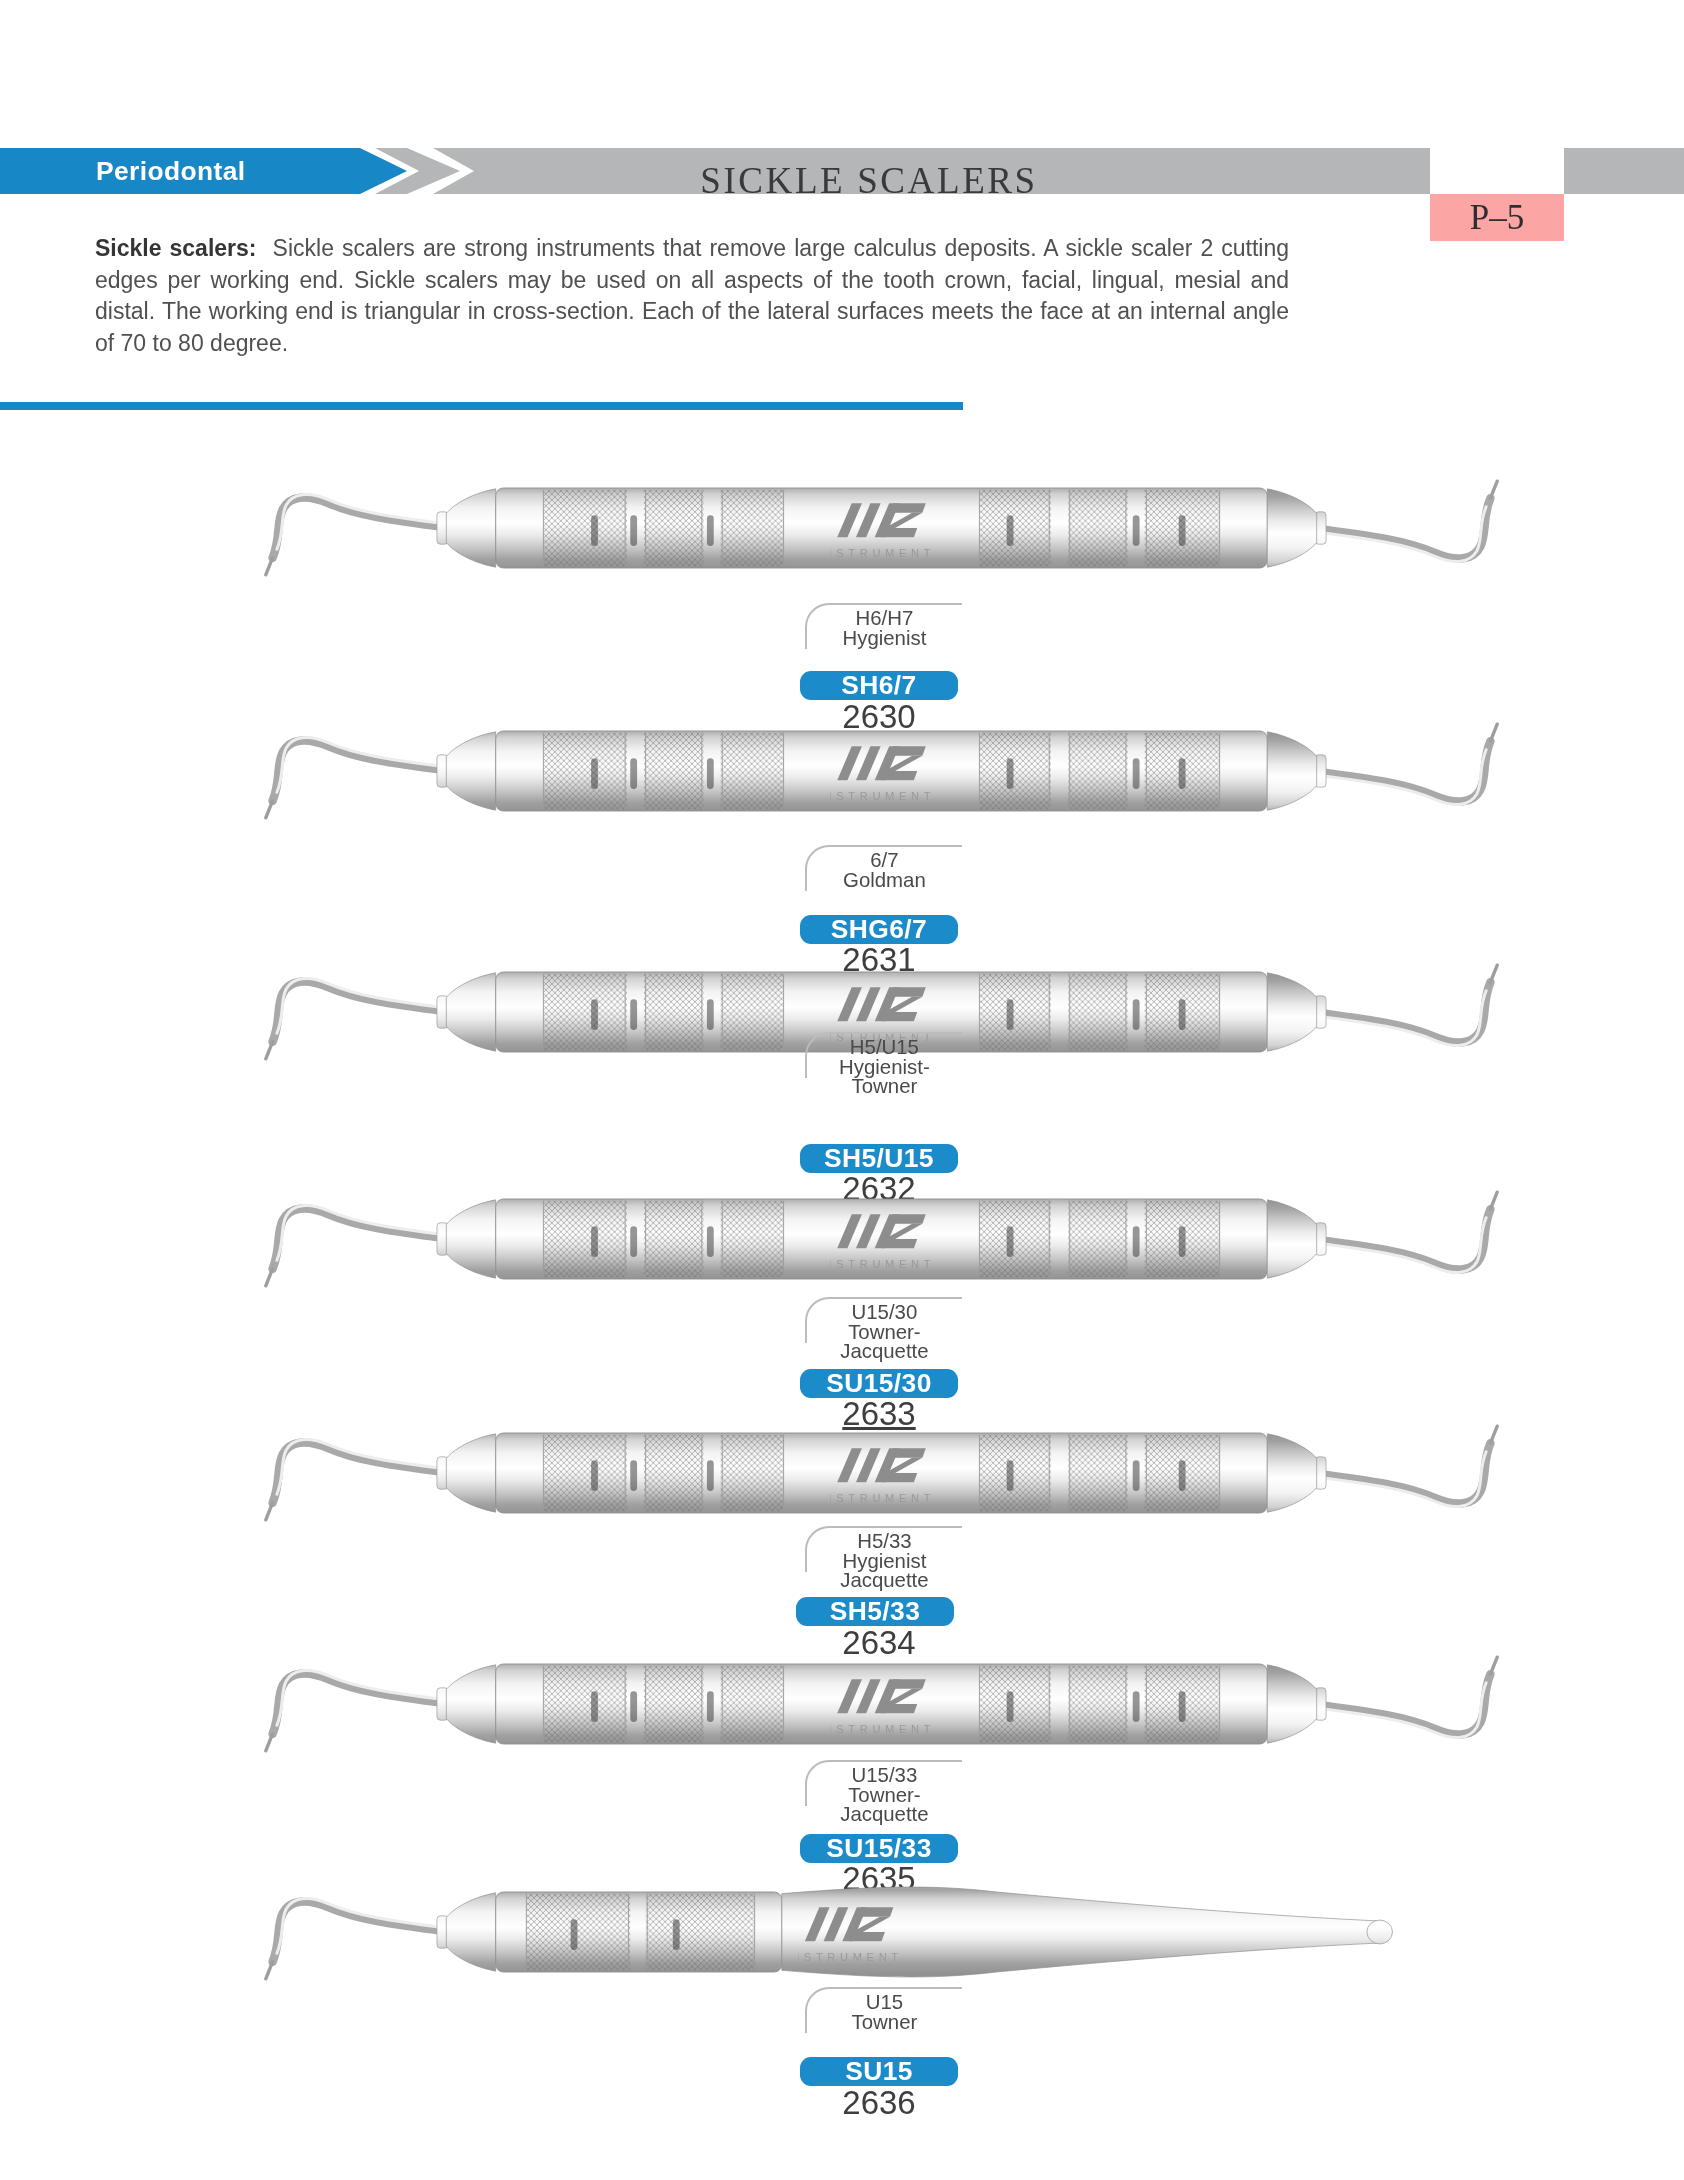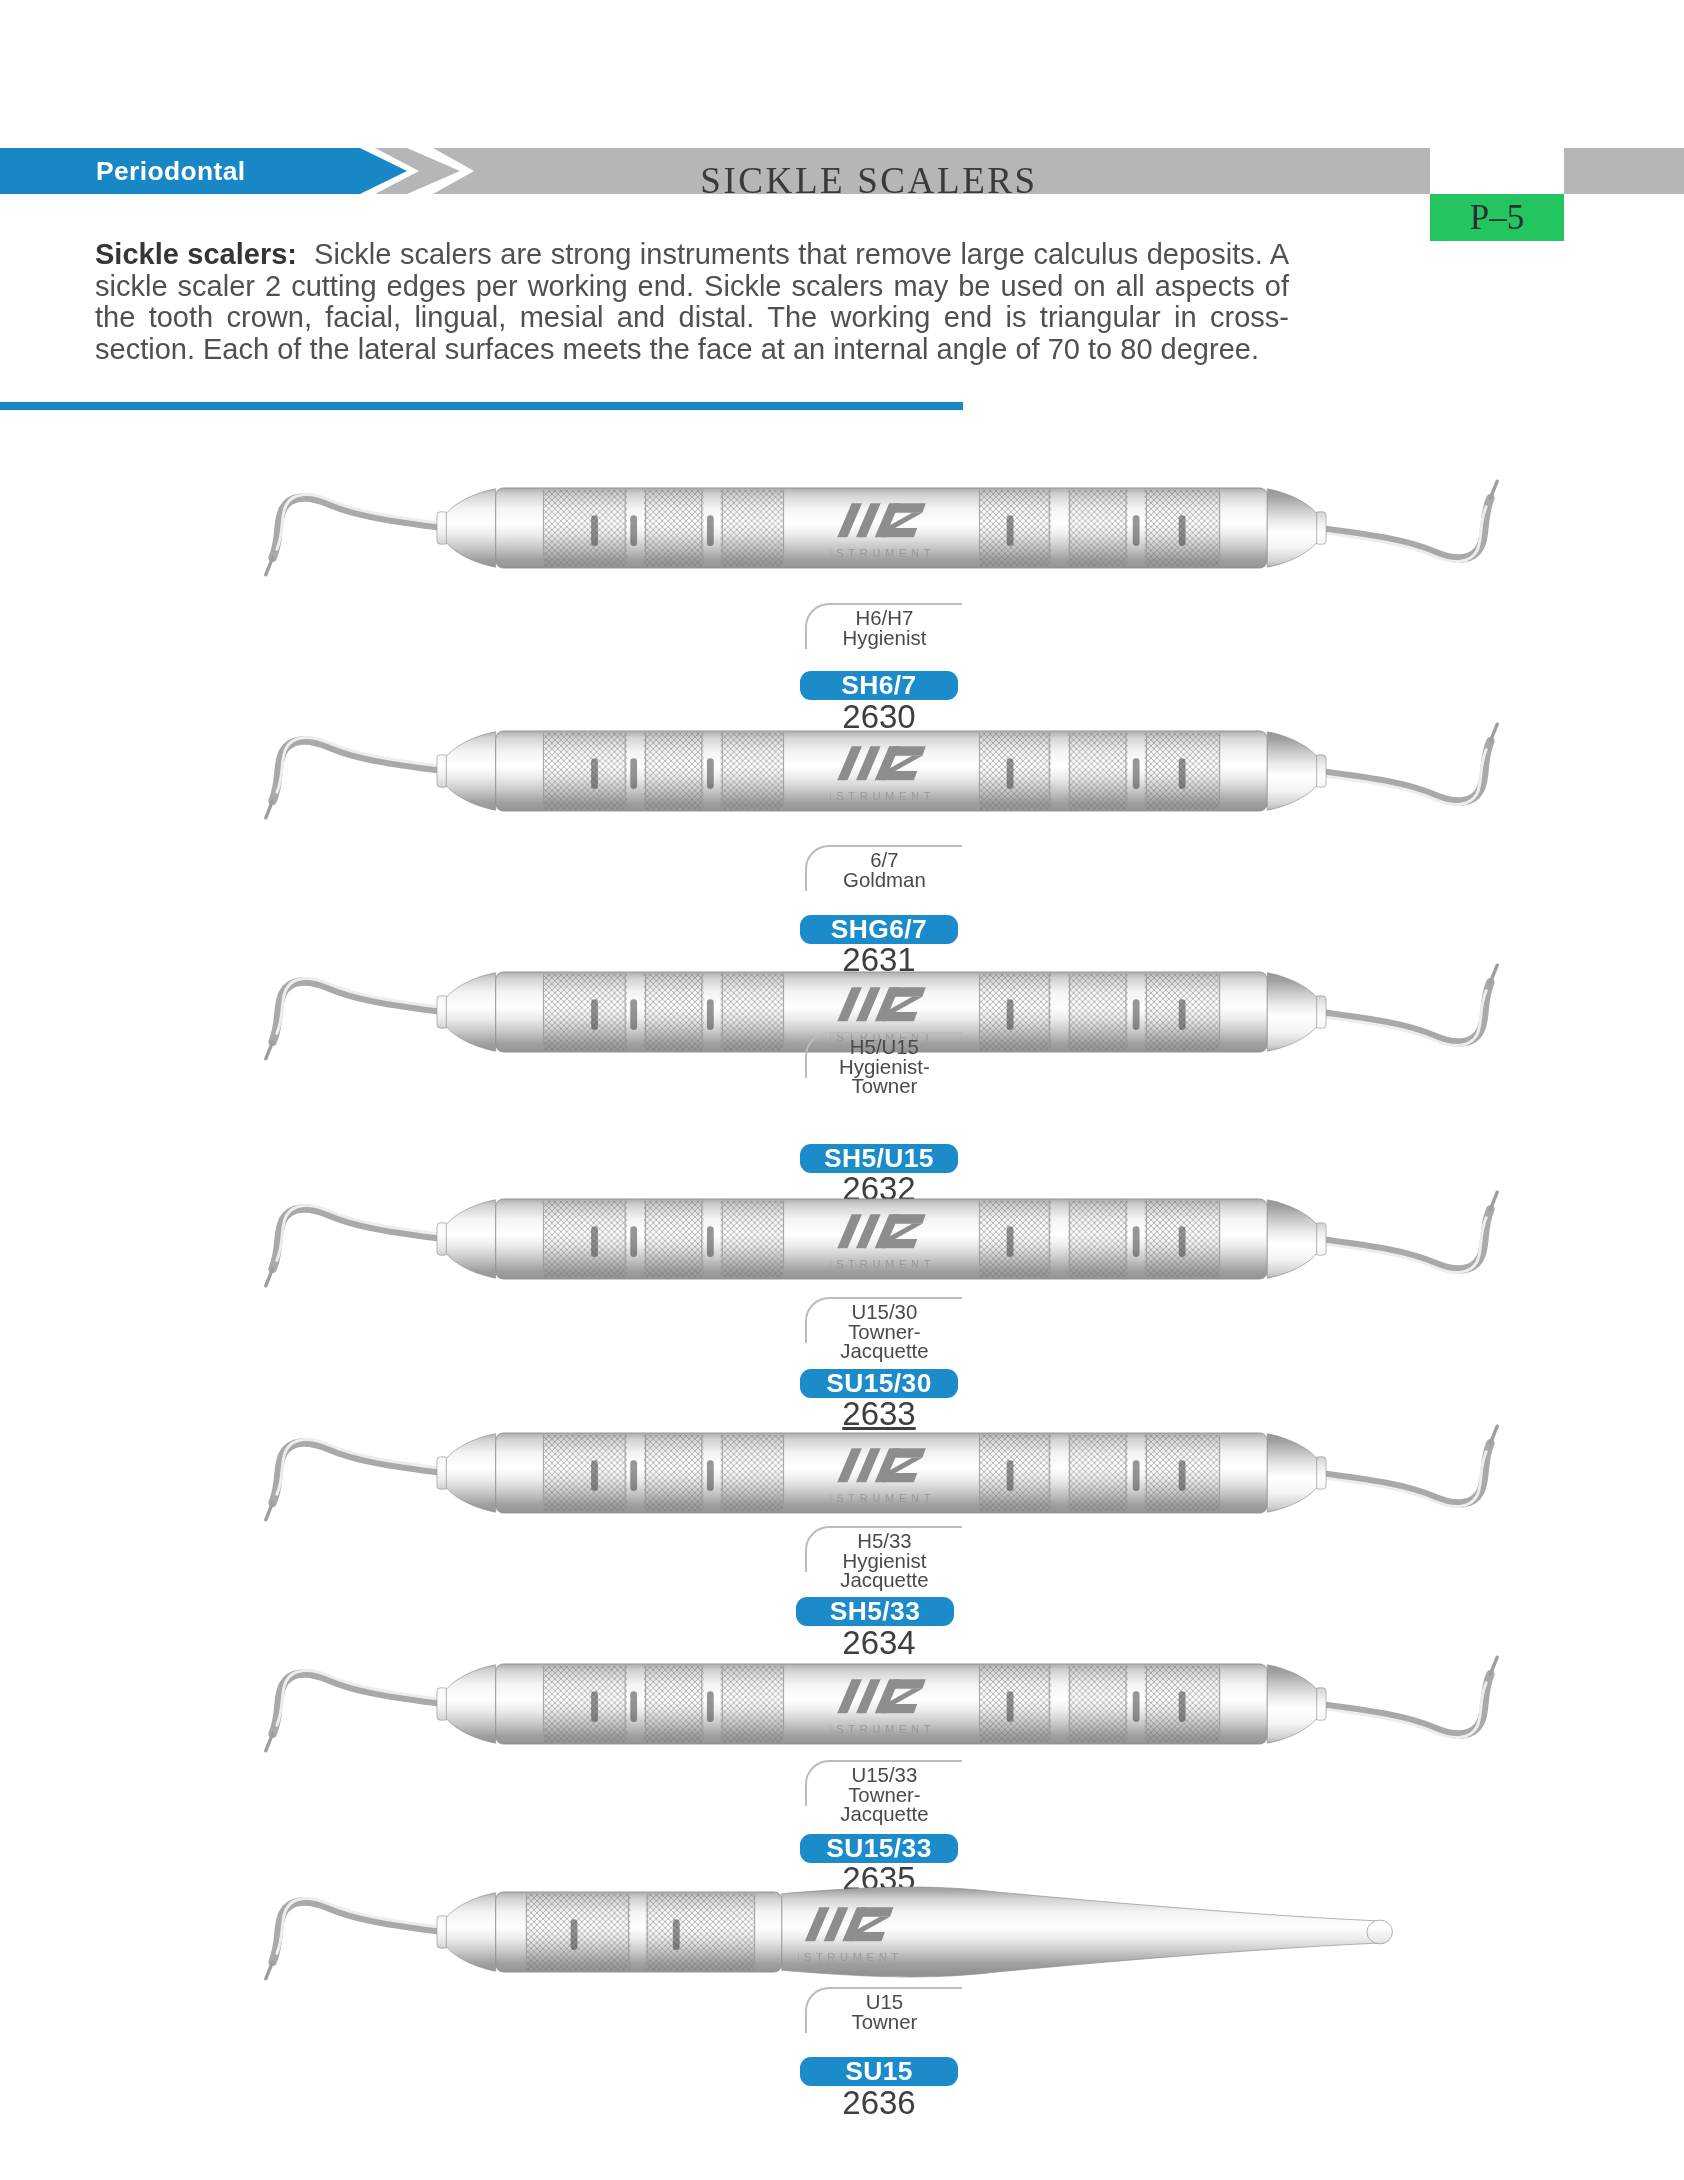--- a/index.html
+++ b/index.html
@@ -24,28 +24,28 @@
     left:433px;top:148px;width:997px;height:46px;background:var(--gray,#b5b6b8);
     clip-path:polygon(0 0,100% 0,100% 100%,0 100%,41px 50%);
   }
   .title-text{
     left:0;top:9px;width:872px;height:46px;text-align:center;
     font-family:"Liberation Serif",serif;font-size:37px;line-height:48px;
     color:#3a3a3c;letter-spacing:2.6px;
   }
   .banner-right{left:1564px;top:148px;width:121px;height:46px;background:var(--gray,#b5b6b8);}
   .page-num-box{
-    left:1430px;top:194px;width:134px;height:47px;background:#22c55e;
+    left:1430px;top:194px;width:134px;height:47px;background:#fca5a5;
     text-align:center;font-family:"Liberation Serif",serif;font-size:35px;
     line-height:47px;color:#2e2e30;
   }
 
   
   .intro{
-    left:95px;top:210px;width:1194px;font-size:29px;line-height:31.5px;
+    left:95px;top:210px;width:1194px;font-size:23px;line-height:31.5px;
     color:#505052;text-align:justify;
   }
   .intro b{color:#353537;}
   .intro b:after{content:"\00a0\00a0";}
 
   .rule{left:0;top:402px;width:963px;height:7.7px;background:var(--blue,#1787c6);}
 
   
   .inst{width:1303px;height:128px;}
   .inst svg{width:100%;height:100%;display:block;}

